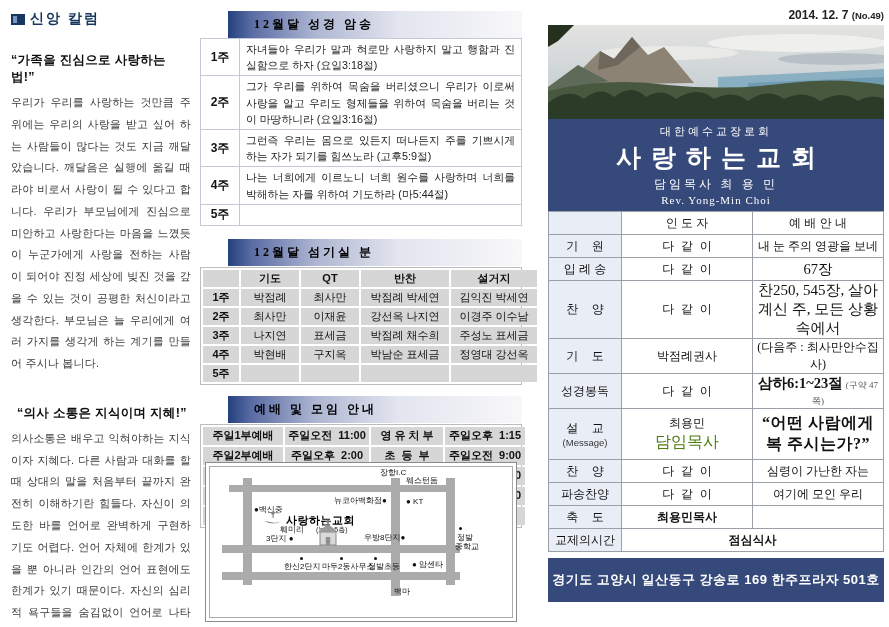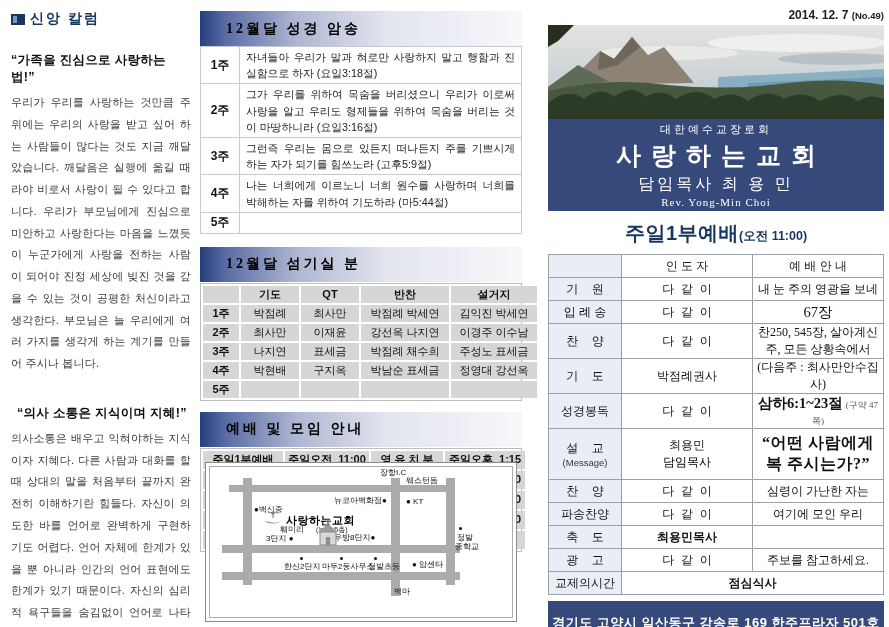--- a/index.html
+++ b/index.html
@@ -11,24 +11,24 @@
   .faith-title{display:flex;align-items:center;gap:5px;color:#17375E;font-weight:bold;
                font-size:14px;letter-spacing:2px;}
   .faith-icon{width:14px;height:11px;background:#17375E;position:relative;flex:0 0 auto;}
   .faith-icon span{position:absolute;left:2px;top:2px;width:4px;height:7px;background:#7A96C4;display:block;}
   .article-heading{font-size:12.5px;font-weight:bold;color:#0f0f0f;margin:24px 0 6px 0;letter-spacing:0.3px;}
   .article-heading.second{margin-top:30px;margin-left:6px;}
   .article-body{font-size:11px;line-height:1.98;text-align:justify;color:#3a3a3a;letter-spacing:0.2px;}
 
   
   .col-mid{position:absolute;left:200px;top:11px;width:322px;}
-  .sec-header{height:35px;box-sizing:border-box;display:flex;align-items:center;padding-left:26px;
+  .sec-header{height:27px;box-sizing:border-box;display:flex;align-items:center;padding-left:26px;
      background:linear-gradient(90deg,#24407E 0%,#5A6CA4 8%,#AEB6D2 30%,#E3E5EF 58%,#F8F8FA 100%);
-     font-family:"Liberation Serif","DejaVu Serif",serif;font-weight:bold;font-size:14px;
-     letter-spacing:3px;color:#000;}
+     font-family:"Liberation Serif","DejaVu Serif",serif;font-weight:bold;font-size:12px;
+     letter-spacing:3px;color:#000;margin-left:28px;}
   .memo{width:100%;border-collapse:collapse;table-layout:fixed;}
   .memo td{border:1px solid #C3CAD6;vertical-align:middle;}
   .memo .wk{width:36px;text-align:center;font-weight:bold;font-size:12px;color:#111;}
   .memo .vs{font-size:10.8px;padding:2px 6px;line-height:1.5;text-align:justify;color:#222;}
   .memo tr{height:35px;}
   .memo tr.short{height:21px;}
 
   .tbl-wrap{border:1px solid #bdbdbd;background:#fff;margin-top:1px;}
   .gray{width:100%;border-collapse:separate;border-spacing:2px;table-layout:fixed;}
   .gray td{background:#D6D6D6;font-size:11px;text-align:center;height:15px;padding:1px 2px;
@@ -52,34 +52,34 @@
   
   .col-right{position:absolute;left:548px;top:8px;width:336px;}
   .date-line{text-align:right;font-size:12px;color:#222;height:17px;font-weight:bold;}
   .date-line .no{font-size:9.5px;font-weight:bold;}
   .photo{display:block;width:336px;height:94px;}
   .banner{height:92px;background:#36497B;color:#fff;text-align:center;display:flex;
           flex-direction:column;justify-content:center;gap:1px;}
   .banner .denom{font-size:11px;letter-spacing:3px;font-family:Liberation Sans, sans-serif;}
   .banner .church{font-size:25px;font-weight:bold;letter-spacing:10px;text-indent:10px;
                   font-family:"Liberation Serif","DejaVu Serif",serif;margin:1px 0;}
-  .banner .pastor{font-size:16px;letter-spacing:3px;}
+  .banner .pastor{font-size:12px;letter-spacing:3px;}
   .banner .rev{font-size:11px;letter-spacing:1px;font-family:"Liberation Serif","DejaVu Serif",serif;}
   .service-title{text-align:center;margin:9px 0 7px 0;color:#17375E;font-weight:bold;}
   .service-title .main{font-size:20px;letter-spacing:0.5px;}
   .service-title .sub{font-size:12.5px;}
 
   .worship{width:100%;border-collapse:collapse;table-layout:fixed;}
   .worship td{border:1px solid #9aa0a8;font-size:12px;height:22px;text-align:center;
               padding:0 2px;vertical-align:middle;overflow:hidden;}
   .worship .lbl{width:68px;background:#E9EEF6;white-space:pre;color:#111;}
   .worship .ldr{width:90px;white-space:pre;color:#111;}
   .worship .cnt{font-family:"Liberation Serif","DejaVu Serif",serif;color:#111;}
   .worship .big{font-size:14.5px;}
-  .worship .sm{font-size:12px;font-family:"Liberation Serif","DejaVu Serif",serif;}
+  .worship .sm{font-size:15px;font-family:"Liberation Serif","DejaVu Serif",serif;}
   .worship .note{font-size:9px;color:#555;}
   .worship tr.sermon-row td{height:50px;}
   .worship .sermon{font-size:16px;font-weight:bold;letter-spacing:0.5px;}
   .worship .sub2{display:block;font-size:9.5px;color:#333;}
   .worship .bold{font-weight:bold;}
   .worship .lunch{font-size:12px;font-weight:bold;}
 
   .footer{margin-top:6px;height:44px;background:#36497B;color:#fff;text-align:center;
           display:flex;flex-direction:column;justify-content:center;gap:3px;}
   .footer .addr{font-size:13px;font-weight:bold;letter-spacing:0.5px;}
@@ -253,21 +253,21 @@
         <path d="M2 12 Q11 17 20 12 Q14 15 8 13 Z" fill="#8a8a8a"></path>
         <path d="M10 3 Q12 1 14 4 Q11 4 10 7 Q9 4 10 3Z" fill="#9a9a9a"></path>
         <rect x="10.6" y="2" width="1" height="7" fill="#777"></rect>
         <rect x="9" y="3.6" width="4.2" height="1" fill="#777"></rect>
       </svg>
       <div class="map-church-name" style="left:76px;top:46px">사랑하는교회</div>
       <div class="map-church-floor" style="left:106px;top:58px">(농협 5층)</div>
 
       <div class="map-label" style="left:70px;top:58px">훼미리</div>
       <div class="map-label" style="left:56px;top:67px">3단지 ●</div>
-      <div class="map-label" style="left:124px;top:66px">우방8단지●</div>
+      <div class="map-label" style="left:154px;top:66px">우방8단지●</div>
 
       <svg style="position:absolute;left:103px;top:52px" width="30" height="28" viewBox="0 0 30 28">
         <rect x="7" y="13" width="16" height="13" fill="#d9d9d9" stroke="#8a8a8a" stroke-width="1"></rect>
         <polygon points="5,13 15,5 25,13" fill="#9a9a9a"></polygon>
         <rect x="14.3" y="0.5" width="1.4" height="6" fill="#6f6f6f"></rect>
         <rect x="12.5" y="2" width="5" height="1.3" fill="#6f6f6f"></rect>
         <rect x="12.8" y="18" width="4.4" height="8" fill="#8f8f8f"></rect>
       </svg>
 
       <div class="dot" style="left:249px;top:60px"></div>
@@ -313,23 +313,20 @@
       <polygon points="0,0 26,0 10,16 0,22" fill="#25301F"></polygon>
     </svg>
 
     <div class="banner">
       <div class="denom">대한예수교장로회</div>
       <div class="church">사랑하는교회</div>
       <div class="pastor">담임목사 최  용  민</div>
       <div class="rev">Rev. Yong-Min Choi</div>
     </div>
 
-    <div class="service-title">
-      <span class="main">주일1부예배</span><span class="sub">(오전 11:00)</span>
-    </div>
 
     <table class="worship">
       <tbody>
           <tr>
         <td class="lbl"></td>
         <td>인 도 자</td>
         <td>예 배 안 내</td>
           </tr>
       <tr>
         <td class="lbl">기    원</td>
@@ -351,44 +348,39 @@
         <td class="ldr">박점례권사</td>
         <td class="cnt">(다음주 : 최사만안수집사)</td>
           </tr>
       <tr>
         <td class="lbl">성경봉독</td>
         <td class="ldr">다  같  이</td>
         <td class="cnt"><span class="big bold">삼하6:1~23절</span> <span class="note">(구약 47쪽)</span></td>
           </tr>
       <tr class="sermon-row">
         <td class="lbl"><span>설    교</span><span class="sub2">(Message)</span></td>
-        <td class="ldr"><span>최용민</span><span class="sub2" style="font-size:12px;color:#000000">담임목사</span></td>
+        <td class="ldr"><span>최용민</span><span class="sub2" style="font-size:16px;color:#4d7c0f">담임목사</span></td>
         <td class="cnt sermon">“어떤 사람에게 복 주시는가?”</td>
           </tr>
       <tr>
         <td class="lbl">찬    양</td>
         <td class="ldr">다  같  이</td>
         <td class="cnt">심령이 가난한 자는</td>
           </tr>
       <tr>
         <td class="lbl">파송찬양</td>
         <td class="ldr">다  같  이</td>
         <td class="cnt">여기에 모인 우리</td>
           </tr>
       <tr>
         <td class="lbl">축    도</td>
         <td class="ldr bold">최용민목사</td>
         <td class="cnt"></td>
           </tr>
       <tr>
-        <td class="lbl">광    고</td>
-        <td class="ldr">다  같  이</td>
-        <td class="cnt">주보를 참고하세요.</td>
-          </tr>
-      <tr>
         <td class="lbl">교제의시간</td>
         <td class="cnt lunch" colspan="2">점심식사</td>
           </tr>
     </tbody>
       </table>
 
     <div class="footer">
       <div class="addr">경기도 고양시 일산동구 강송로 169 한주프라자 501호</div>
 
     </div>

